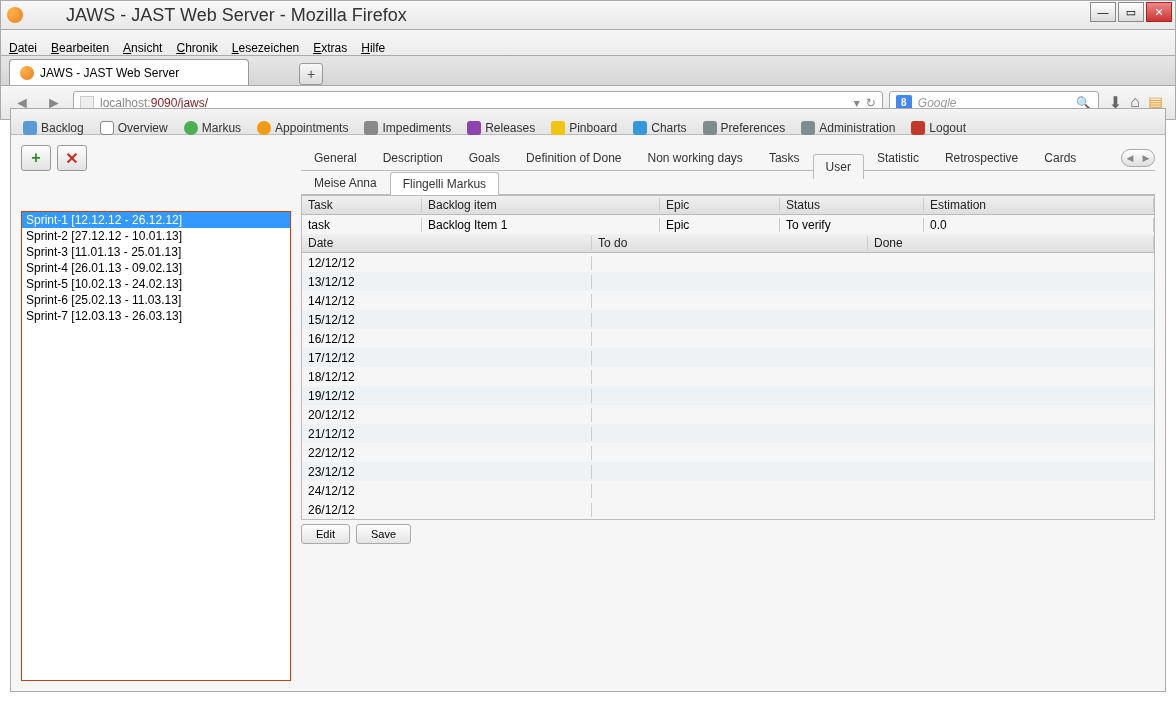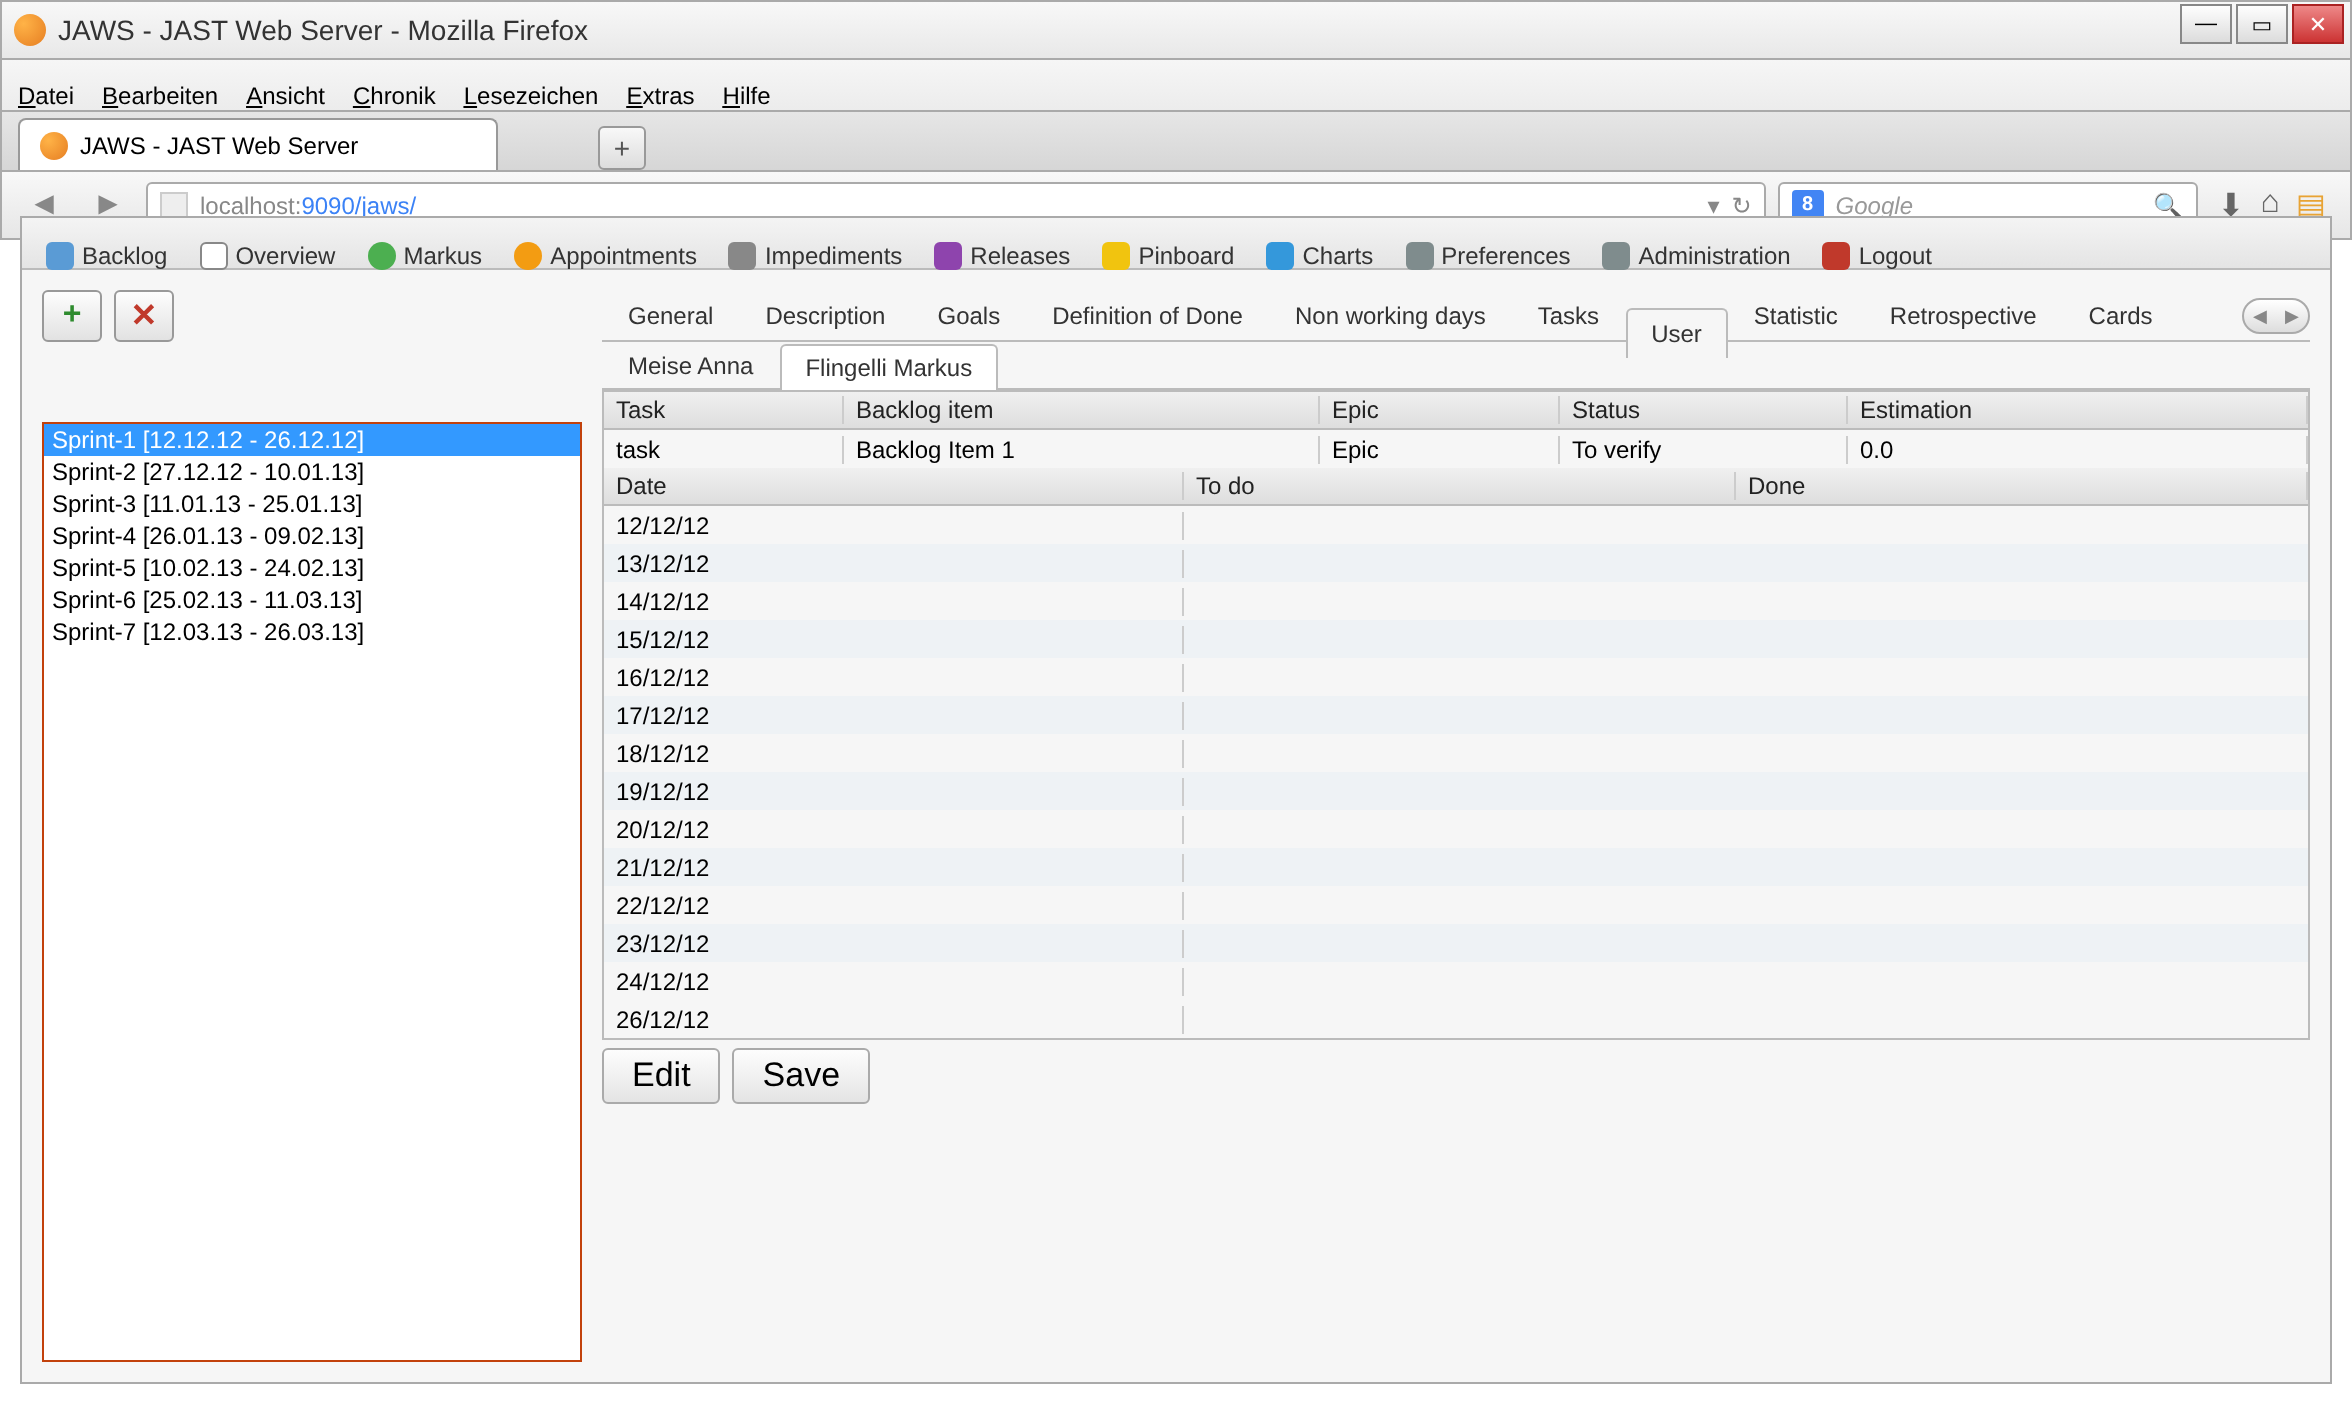--- a/index.html
+++ b/index.html
@@ -1,39 +1,39 @@
 <!DOCTYPE html>
 <html><head>
 <meta charset="utf-8">
 <style>
 * { box-sizing: border-box; margin: 0; padding: 0; font-family: "Segoe UI", Tahoma, sans-serif; }
 body { background: #fff; width: 1176px; height: 702px; overflow: hidden; position: relative; }
 
 .titlebar { height: 30px; background: linear-gradient(#f8f8f8, #e8e8e8); border: 1px solid #aaa; display: flex; align-items: center; padding: 0 6px; }
 .titlebar .ff-icon { width: 16px; height: 16px; background: radial-gradient(circle at 30% 30%, #ffb347, #e67e22); border-radius: 50%; margin-right: 6px; }
-.titlebar .title { font-size: 14px; color: #333; }
+.titlebar .title { font-size: 18px; color: #333; margin-left: 37px; }
 .winbtns { position: absolute; right: 4px; top: 2px; display: flex; gap: 2px; }
 .winbtn { width: 26px; height: 20px; border: 1px solid #888; background: linear-gradient(#fefefe,#dcdcdc); display: flex; align-items: center; justify-content: center; font-size: 11px; }
 .winbtn.close { background: linear-gradient(#e88,#c33); color: #fff; border-color: #a22; }
 
 .menubar { height: 26px; background: linear-gradient(#f6f6f6,#ececec); border: 1px solid #aaa; border-top: none; display: flex; align-items: flex-end; padding: 0 8px; font-size: 12px; gap: 14px; }
 .menubar span { text-decoration: underline; text-decoration-color: transparent; }
 .menubar span:first-letter { text-decoration: underline; }
 
 .tabbar { height: 30px; background: linear-gradient(#e6e6e6,#d6d6d6); border: 1px solid #aaa; border-top: none; display: flex; align-items: flex-end; padding: 0 8px; gap: 44px; }
 .browser-tab { height: 26px; background: #fff; border: 1px solid #999; border-bottom: none; border-radius: 4px 4px 0 0; padding: 4px 10px; font-size: 12px; display: flex; align-items: center; gap: 6px; min-width: 240px; }
 .browser-tab .ff-icon-sm { width: 14px; height: 14px; background: radial-gradient(circle at 30% 30%, #ffb347, #e67e22); border-radius: 50%; }
 .newtab { width: 24px; height: 22px; margin-left: 6px; border: 1px solid #999; background: linear-gradient(#f8f8f8,#ddd); border-radius: 3px; display: flex; align-items: center; justify-content: center; font-size: 14px; color: #555; }
 
 .navbar { height: 34px; background: linear-gradient(#f8f8f8,#e6e6e6); border: 1px solid #aaa; border-top: none; display: flex; align-items: center; padding: 0 8px; gap: 6px; }
 .navbtn { width: 26px; height: 24px; display: flex; align-items: center; justify-content: center; color: #888; font-size: 16px; }
 .urlbox { flex: 1; height: 24px; border: 1px solid #aaa; border-radius: 3px; background: #fff; display: flex; align-items: center; padding: 0 6px; font-size: 12px; color: #666; }
 .urlbox .page-icon { width: 14px; height: 14px; background: #eee; border: 1px solid #ccc; margin-right: 6px; }
 .urlbox .domain { color: #888; }
-.urlbox .path { color: #3b82f6; }
+.urlbox .path { color: #7f1d1d; }
 .urlend { margin-left: auto; display: flex; gap: 6px; align-items: center; color: #888; font-size: 12px; }
 .searchbox { width: 210px; height: 24px; border: 1px solid #aaa; border-radius: 3px; background: #fff; display: flex; align-items: center; padding: 0 6px; font-size: 12px; color: #999; font-style: italic; }
 .searchbox .g { width: 16px; height: 16px; background: #4285f4; color: #fff; font-size: 10px; font-weight: bold; display: flex; align-items: center; justify-content: center; margin-right: 6px; font-style: normal; border-radius: 2px; }
 .searchbox .mag { margin-left: auto; font-style: normal; color: #666; }
 .righticons { display: flex; gap: 8px; color: #666; font-size: 16px; padding: 0 4px; }
 
 .content { position: absolute; top: 108px; left: 10px; right: 10px; bottom: 10px; border: 1px solid #aaa; background: #f6f6f6; }
 .apptoolbar { height: 26px; background: linear-gradient(#f4f4f4,#e4e4e4); border-bottom: 1px solid #bbb; display: flex; align-items: center; padding: 0 4px; font-size: 12px; }
 .apptoolbar .item { display: flex; align-items: center; gap: 4px; padding: 0 8px; height: 100%; color: #333; margin-top: 12px; }
 .tb-icon { width: 14px; height: 14px; border-radius: 3px; }
@@ -78,21 +78,21 @@
 .c-task { width: 120px; }
 .c-backlog { width: 238px; }
 .c-epic { width: 120px; }
 .c-status { width: 144px; }
 .c-est { flex: 1; border-right: none; }
 .c-date { width: 290px; }
 .c-todo { width: 276px; }
 .c-done { flex: 1; border-right: none; }
 
 .actions { display: flex; gap: 6px; margin-top: 4px; }
-.actbtn { padding: 3px 14px; border: 1px solid #aaa; background: linear-gradient(#fdfdfd,#e4e4e4); border-radius: 3px; font-size: 17px; }
+.actbtn { padding: 3px 14px; border: 1px solid #aaa; background: linear-gradient(#fdfdfd,#e4e4e4); border-radius: 3px; font-size: 11px; }
 </style>
 </head>
 <body>
 
 <div class="titlebar">
   <div class="ff-icon"></div>
   <div class="title">JAWS - JAST Web Server - Mozilla Firefox</div>
   <div class="winbtns">
     <div class="winbtn">—</div>
     <div class="winbtn">▭</div>

